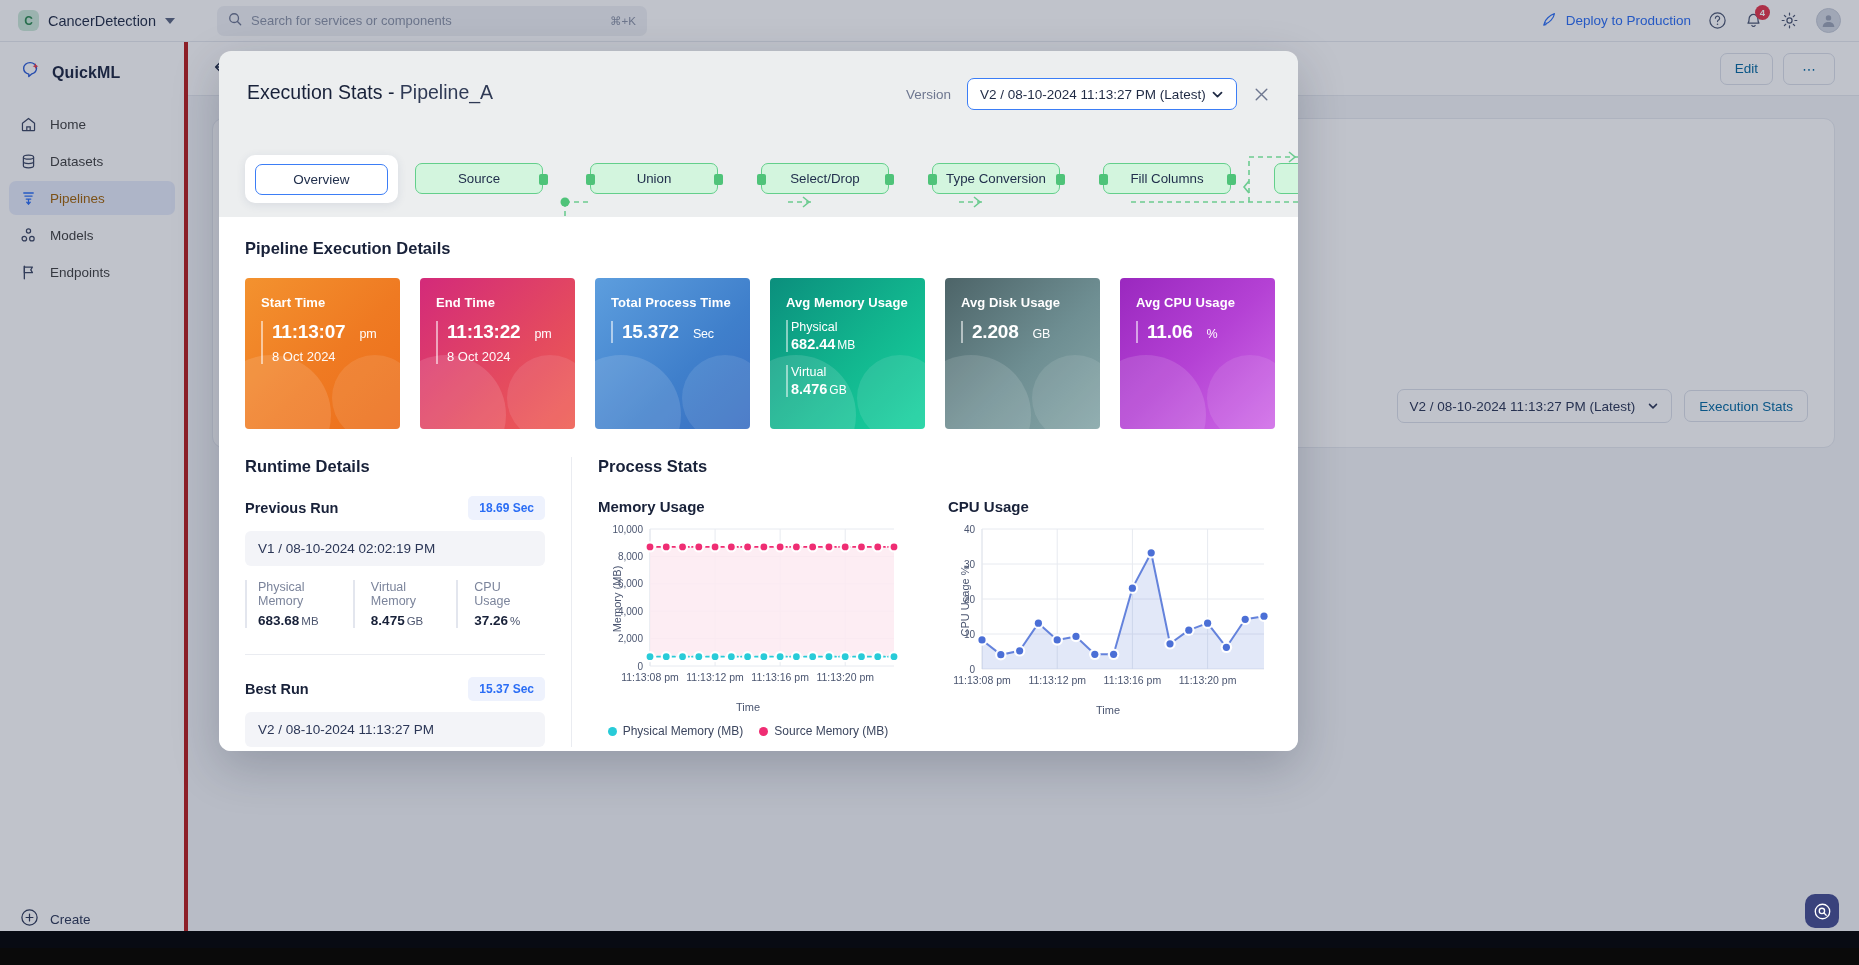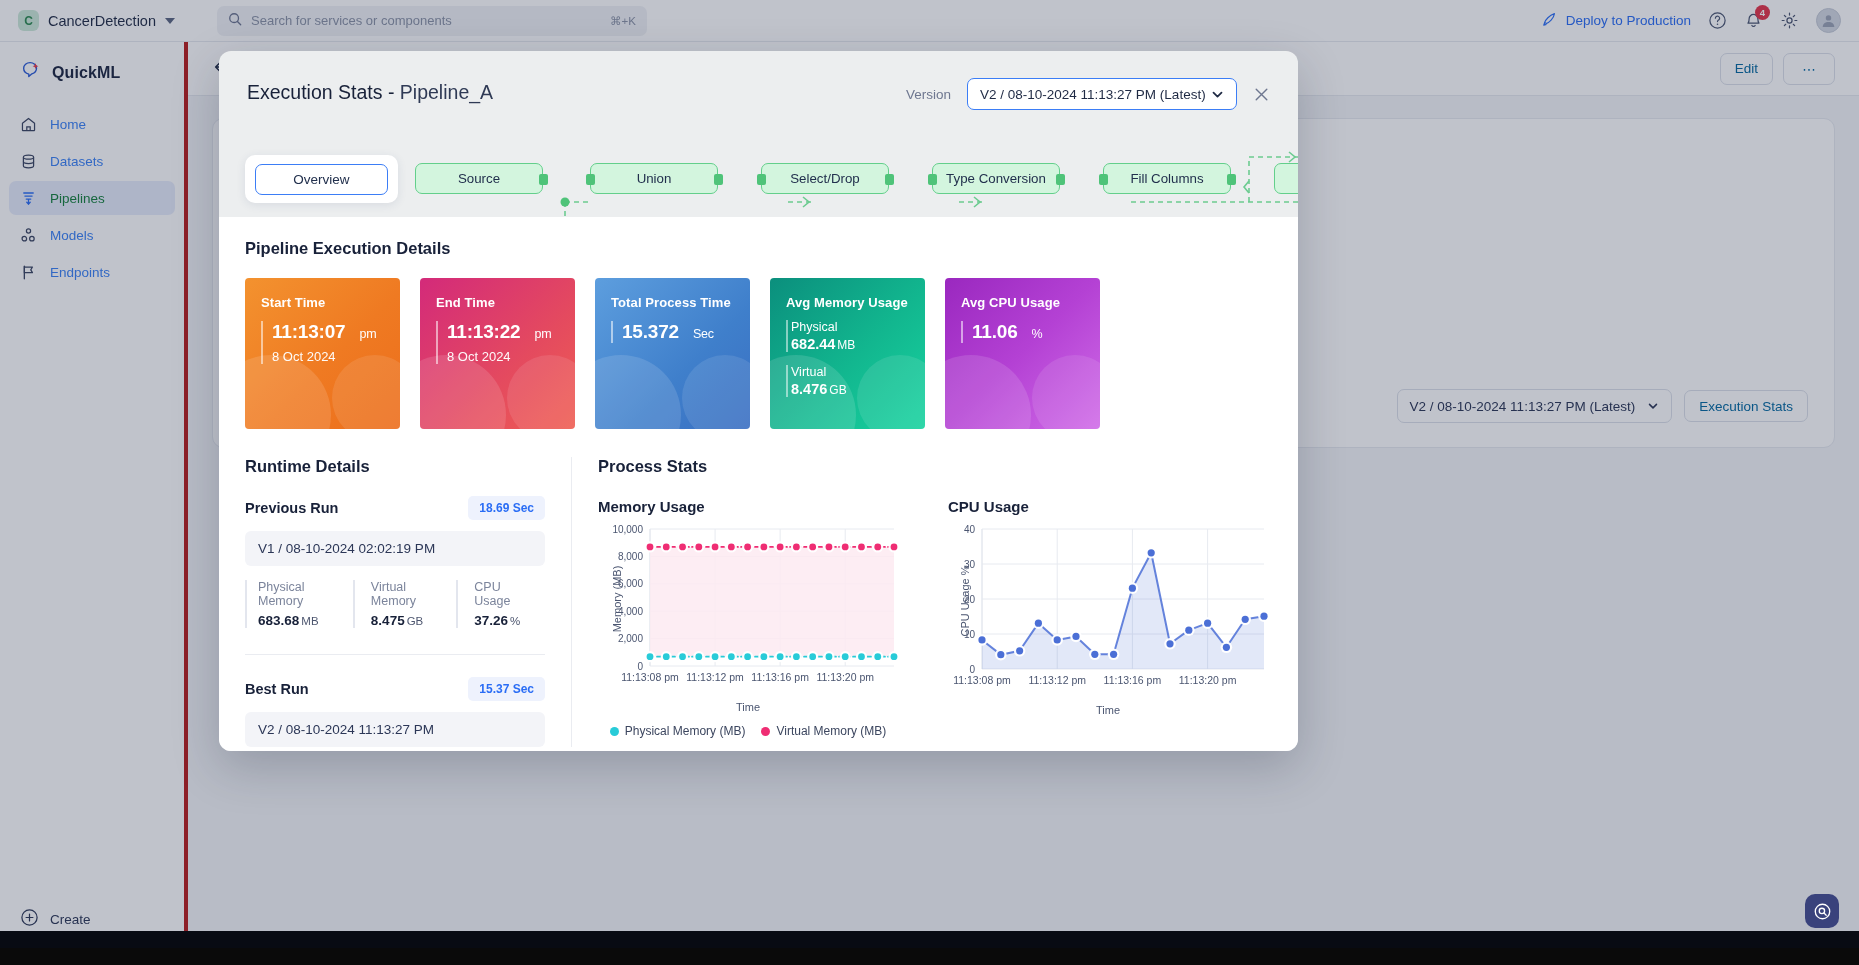--- a/index.html
+++ b/index.html
@@ -50,23 +50,23 @@
 
   
   .sidebar {
     position:absolute; top:42px; left:0; width:188px; bottom:0;
     background:#fff; border-right:4px solid #b91c1c; padding-top:6px;
   }
   .brand { display:flex; align-items:center; gap:10px; padding:12px 20px 18px 20px; }
   .brand-txt { font-size:16px; font-weight:700; color:#1b2540; letter-spacing:.1px; }
   .nav-item {
     display:flex; align-items:center; gap:13px; height:34px; margin:3px 9px;
-    padding:0 11px; border-radius:7px; font-size:13.5px; color:#3b82f6; cursor:pointer;
-  }
-  .nav-item.active { background:#e7ecfb; color:#15803d; font-weight:500; }
+    padding:0 11px; border-radius:7px; font-size:13.5px; color:#404040; cursor:pointer;
+  }
+  .nav-item.active { background:#e7ecfb; color:#a16207; font-weight:500; }
   .nav-item.active .nav-ic svg path,
   .nav-item.active .nav-ic svg circle,
   .nav-item.active .nav-ic svg ellipse,
   .nav-item.active .nav-ic svg line { stroke:#2a6df5; }
   .nav-ic { width:17px; height:17px; display:flex; align-items:center; justify-content:center; flex:none; }
   .create { position:absolute; bottom:18px; left:0; display:flex; align-items:center; gap:11px; padding:0 20px; font-size:13.5px; color:#2c3757; cursor:pointer; }
 
   
   .page { position:absolute; top:42px; left:188px; right:0; bottom:0; background:#f4f5f8; }
   .page-head {
@@ -495,20 +495,28 @@
           <div class="sc-group">
             <div class="sc-mini-lbl">Physical</div>
             <div class="sc-mini-val"><span>682.44</span><span class="u">MB</span></div>
           </div>
           <div class="sc-group" style="margin-top:13px;">
             <div class="sc-mini-lbl">Virtual</div>
             <div class="sc-mini-val"><span>8.476</span><span class="u">GB</span></div>
           </div>
         </div>
 
+        <div class="stat-card c-slate">
+          <div class="bub1"></div>
+            <div class="bub2"></div>
+          <div class="sc-label">Avg Disk Usage</div>
+          <div class="sc-block">
+            <div class="sc-main"><span>2.208</span><span class="u">GB</span></div>
+          </div>
+        </div>
 
         <div class="stat-card c-purple">
           <div class="bub1"></div>
             <div class="bub2"></div>
           <div class="sc-label">Avg CPU Usage</div>
           <div class="sc-block">
             <div class="sc-main"><span>11.06</span><span class="u">%</span></div>
           </div>
         </div>
       </div>
@@ -648,21 +656,21 @@
                   </svg>
                 <div class="xtitle" style="width:300px;">Time</div>
               </div>
               <div class="legend" style="width:300px;">
                 <div class="leg">
                   <span class="leg-dot" id="legDot0" style="background: rgb(40, 203, 216);"></span>
                   <span>Physical Memory (MB)</span>
                 </div>
                 <div class="leg">
                   <span class="leg-dot" id="legDot1" style="background: rgb(239, 45, 115);"></span>
-                  <span>Virtual Memory (MB)</span>
+                  <span>Source Memory (MB)</span>
                 </div>
               </div>
             </div>
 
             <div class="chart-box">
               <div class="chart-title">CPU Usage</div>
               <div class="chart-area">
                 <div class="ytitle" style="left:-18px;top:80px;">CPU Usage %</div>
                 <svg id="cpuSvg" width="320" height="178">
                     <line x1="34" y1="148" x2="316" y2="148" stroke="#e7eaf0" stroke-width="1"></line>

